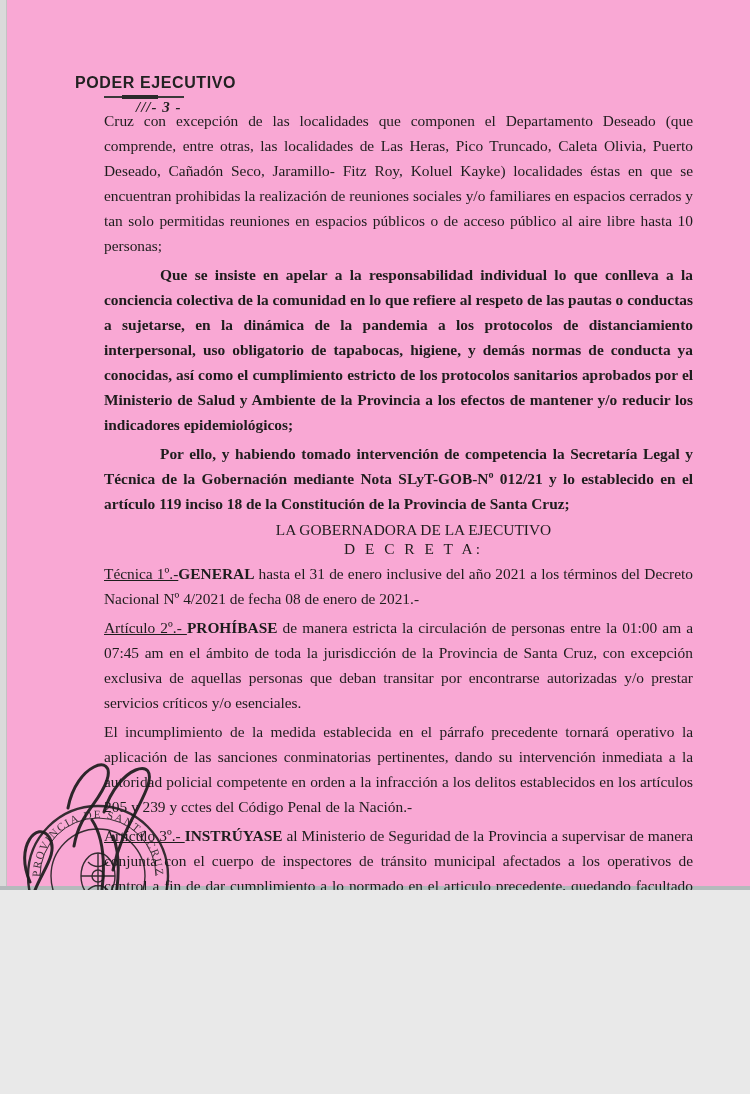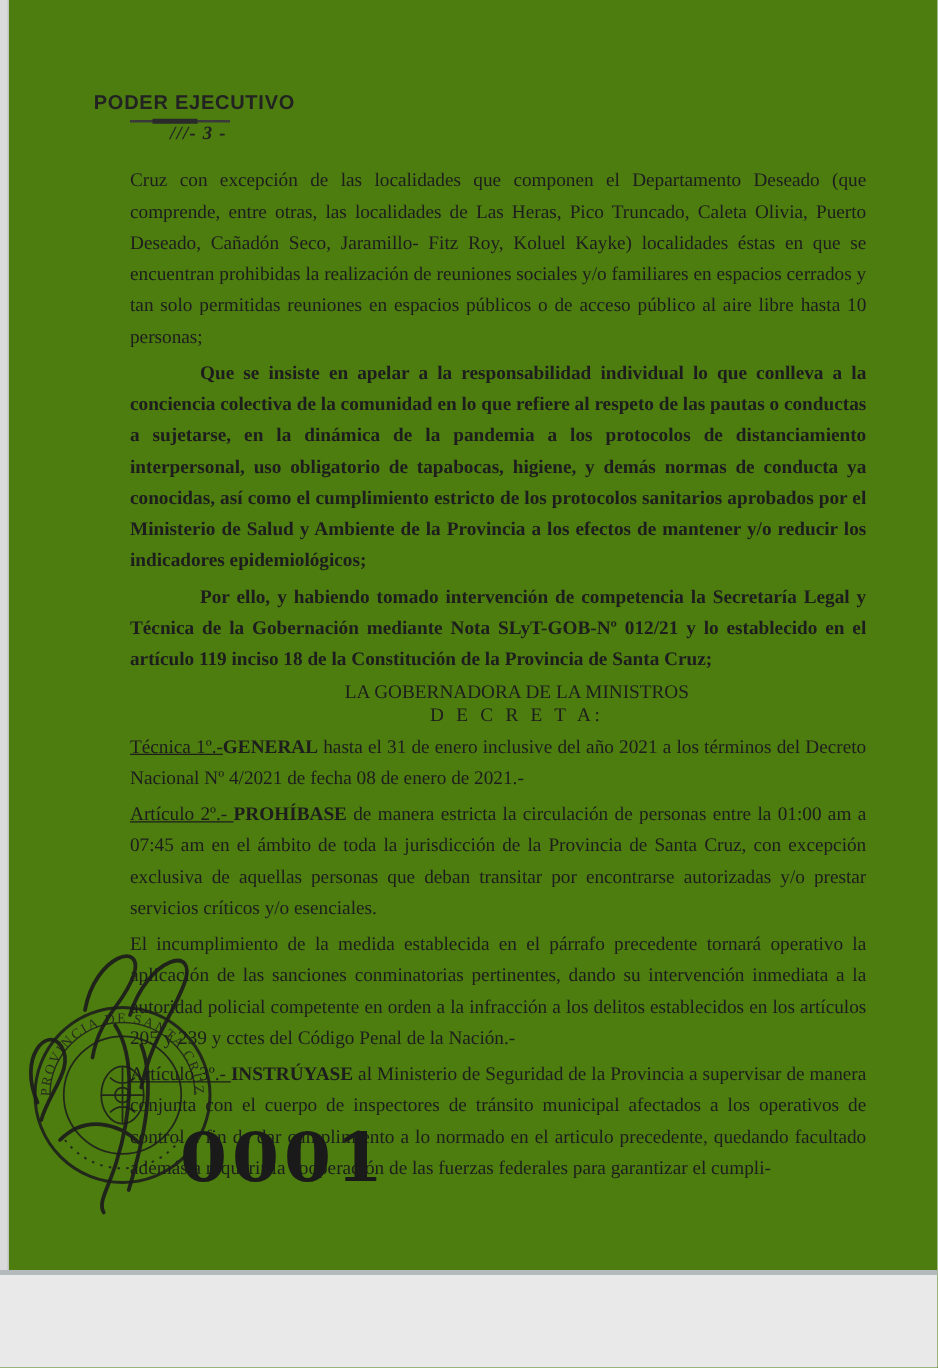--- a/index.html
+++ b/index.html
@@ -1,36 +1,36 @@
 <!DOCTYPE html>
 <html><head>
 <meta charset="utf-8">
 <style>
   html,body{margin:0;padding:0;background:#e9e9e9;}
   .page{
-    position:relative;width:750px;height:1020px;background:#4d7c0f;
+    position:relative;width:750px;height:890px;background:#f9a8d4;
     overflow:hidden;font-family:"Liberation Serif",serif;color:#1d1d1d;
   }
   .edge-left{position:absolute;left:0;top:0;width:6px;height:100%;
     background:#dadada;border-right:1px solid #c3c3c3;}
   .edge-bottom{position:absolute;left:0;bottom:0;width:100%;height:4px;
     background:#b4babc;}
   .header-title{
     position:absolute;left:75px;top:74px;
     font-family:"Liberation Sans",sans-serif;font-weight:bold;
     font-size:16px;letter-spacing:0.6px;color:#222;
   }
   .header-underline{position:absolute;left:104px;top:96px;width:80px;height:2px;background:#3a3a3a;}
   .header-underline-blob{position:absolute;left:122px;top:95px;width:36px;height:4px;background:#2a2a2a;}
   .page-marker{
     position:absolute;left:136px;top:99px;
     font-weight:bold;font-style:italic;font-size:15px;letter-spacing:1px;color:#222;
   }
   .content{
-    position:absolute;left:104px;top:132px;width:589px;
+    position:absolute;left:104px;top:108px;width:589px;
     font-size:15.4px;line-height:25px;text-align:justify;
   }
   .content p{margin:0 0 4px 0;}
   .indent{text-indent:56px;font-weight:bold;}
   .decree-heading{text-align:center;line-height:19px;margin:2px 0 3px 0;padding-left:30px;}
   .decree-heading .decreta{letter-spacing:3px;}
   .art-label{text-decoration:underline;}
   .art-verb{font-weight:bold;}
   .seal-svg{position:absolute;left:8px;top:750px;z-index:3;}
   .seal-svg path,.seal-svg circle,.seal-svg ellipse,.seal-svg line{
@@ -54,21 +54,21 @@
   <div class="header-underline"></div>
   <div class="header-underline-blob"></div>
   <div class="page-marker">///- 3 -</div>
 
   <div class="content">
     <p>Cruz con excepción de las localidades que componen el Departamento Deseado (que comprende, entre otras, las localidades de Las Heras, Pico Truncado, Caleta Olivia, Puerto Deseado, Cañadón Seco, Jaramillo- Fitz Roy, Koluel Kayke) localidades éstas en que se encuentran prohibidas la realización de reuniones sociales y/o familiares en espacios cerrados y tan solo permitidas reuniones en espacios públicos o de acceso público al aire libre hasta 10 personas;</p>
     <p class="indent">Que se insiste en apelar a la responsabilidad individual lo que conlleva a la conciencia colectiva de la comunidad en lo que refiere al respeto de las pautas o conductas a sujetarse, en la dinámica de la pandemia a los protocolos de distanciamiento interpersonal, uso obligatorio de tapabocas, higiene, y demás normas de conducta ya conocidas, así como el cumplimiento estricto de los protocolos sanitarios aprobados por el Ministerio de Salud y Ambiente de la Provincia a los efectos de mantener y/o reducir los indicadores epidemiológicos;</p>
     <p class="indent">Por ello, y habiendo tomado intervención de competencia la Secretaría Legal y Técnica de la Gobernación mediante Nota SLyT-GOB-Nº 012/21 y lo establecido en el artículo 119 inciso 18 de la Constitución de la Provincia de Santa Cruz;</p>
 
     <div class="decree-heading">
-      <div>LA GOBERNADORA DE LA MINISTROS</div>
+      <div>LA GOBERNADORA DE LA EJECUTIVO</div>
       <div class="decreta">D E C R E T A:</div>
     </div>
 
     <p><span class="art-label">Técnica 1º.-</span><span class="art-verb">GENERAL</span><span> hasta el 31 de enero inclusive del año 2021 a los términos del Decreto Nacional Nº 4/2021 de fecha 08 de enero de 2021.-</span></p>
 
     <p><span class="art-label">Artículo 2º.- </span><span class="art-verb">PROHÍBASE</span><span> de manera estricta la circulación de personas entre la 01:00 am a 07:45 am en el ámbito de toda la jurisdicción de la Provincia de Santa Cruz, con excepción exclusiva de aquellas personas que deban transitar por encontrarse autorizadas y/o prestar servicios críticos y/o esenciales.</span></p>
 
     <p>El incumplimiento de la medida establecida en el párrafo precedente tornará operativo la aplicación de las sanciones conminatorias pertinentes, dando su intervención inmediata a la autoridad policial competente en orden a la infracción a los delitos establecidos en los artículos 205 y 239 y cctes del Código Penal de la Nación.-</p>
 
     <p><span class="art-label">Artículo  3º.- </span><span class="art-verb">INSTRÚYASE</span><span> al Ministerio de Seguridad de la Provincia a supervisar de manera conjunta con el cuerpo de inspectores de tránsito municipal afectados a los operativos de control a fin de dar cumplimiento a lo normado en el articulo precedente, quedando facultado además a requerir la cooperación de las fuerzas federales para garantizar el cumpli-</span></p>

